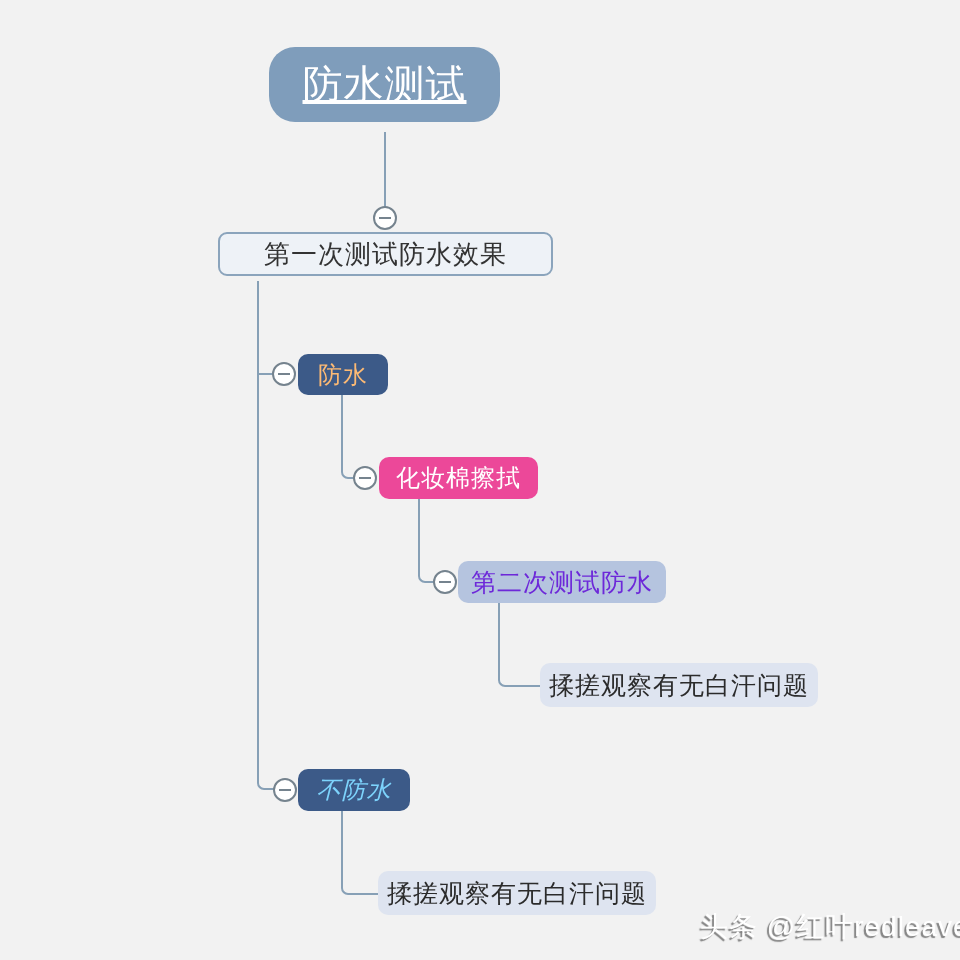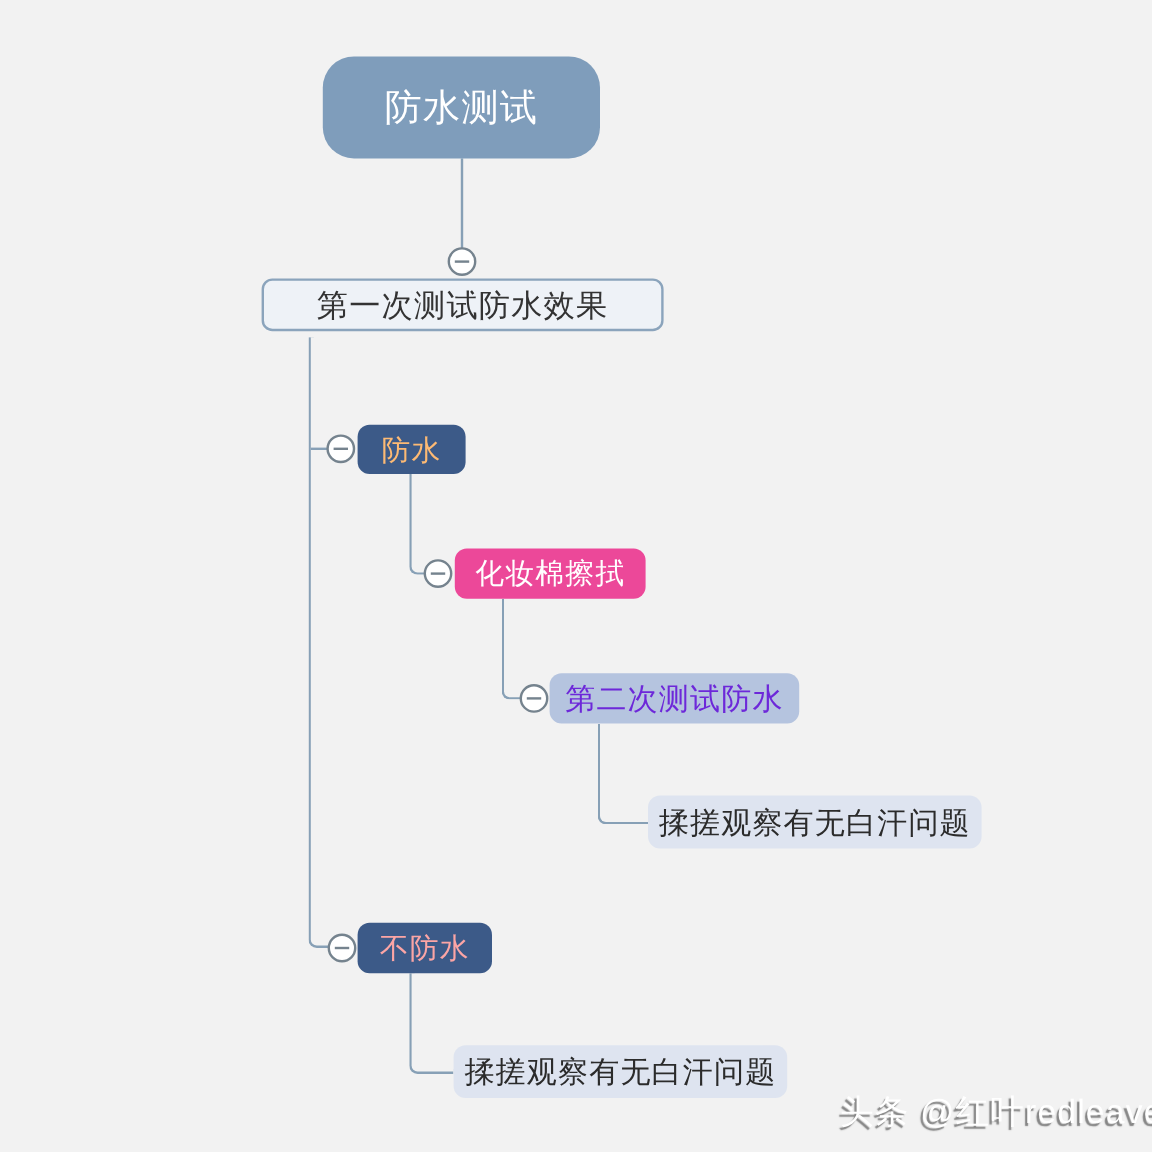--- a/index.html
+++ b/index.html
@@ -18,21 +18,21 @@
   .node {
     position: absolute;
     display: flex;
     align-items: center;
     justify-content: center;
     text-align: center;
     white-space: nowrap;
     letter-spacing: 1px;
     cursor: default;
   }
-  .node-root   { left: 269px; top: 47px;  width: 231px; height: 85px; border-radius: 26px; font-size: 31px; }
+  .node-root   { left: 269px; top: 47px;  width: 231px; height: 75px; border-radius: 26px; font-size: 40px; text-decoration: underline; }
   .node-l1     { left: 218px; top: 232px; width: 335px; height: 44px; border-radius: 9px;  font-size: 26px; border: 2px solid #8ba4bc; }
   .node-wp     { left: 298px; top: 354px; width: 90px;  height: 41px; border-radius: 10px; font-size: 24px; }
   .node-cotton { left: 379px; top: 457px; width: 159px; height: 42px; border-radius: 10px; font-size: 24px; }
   .node-second { left: 458px; top: 561px; width: 208px; height: 42px; border-radius: 10px; font-size: 25px; }
   .node-leaf1  { left: 540px; top: 663px; width: 278px; height: 44px; border-radius: 10px; font-size: 25px; }
   .node-nwp    { left: 298px; top: 769px; width: 112px; height: 42px; border-radius: 10px; font-size: 24px; }
   .node-leaf2  { left: 378px; top: 871px; width: 278px; height: 44px; border-radius: 10px; font-size: 25px; }
   
   .conn-v { position: absolute; width: 2px; background: #87a0b6; }
   .conn-h { position: absolute; height: 2px; background: #87a0b6; }
@@ -110,19 +110,19 @@
   <div class="node node-cotton" style="background: #ec4899; color: rgb(255, 255, 255);">化妆棉擦拭</div>
 
   <span class="collapse cl-second"></span>
 
   <div class="node node-second" style="background: rgb(181, 196, 223); color: #6d28d9;">第二次测试防水</div>
 
   <div class="node node-leaf1" style="background: rgb(222, 228, 240); color: rgb(43, 43, 43);">揉搓观察有无白汗问题</div>
 
   <span class="collapse cl-nwp"></span>
 
-  <div class="node node-nwp" style="background: rgb(60, 90, 136); color: #fca5a5;">不防水</div>
+  <div class="node node-nwp" style="background: rgb(60, 90, 136); color: #7dd3fc; font-style: italic;">不防水</div>
 
   <div class="node node-leaf2" style="background: rgb(222, 228, 240); color: rgb(43, 43, 43);">揉搓观察有无白汗问题</div>
 
   <div class="watermark">头条 @红叶redleave</div>
 
 </div>
 
 </body></html>

